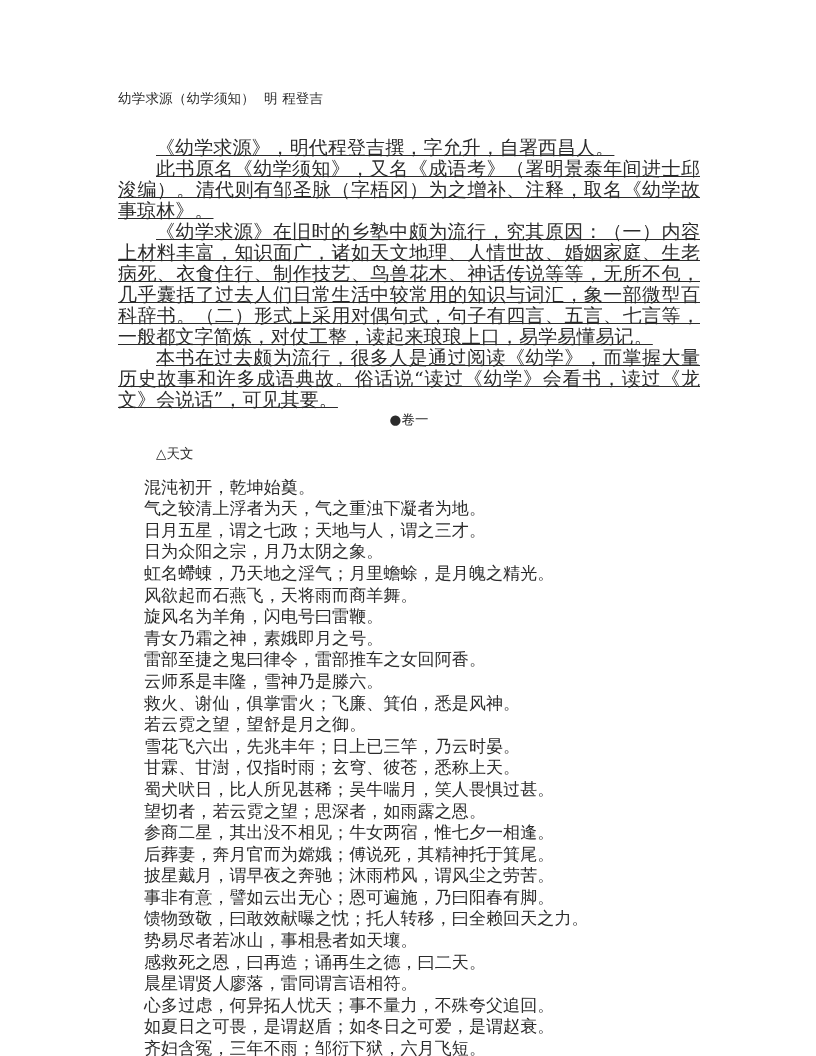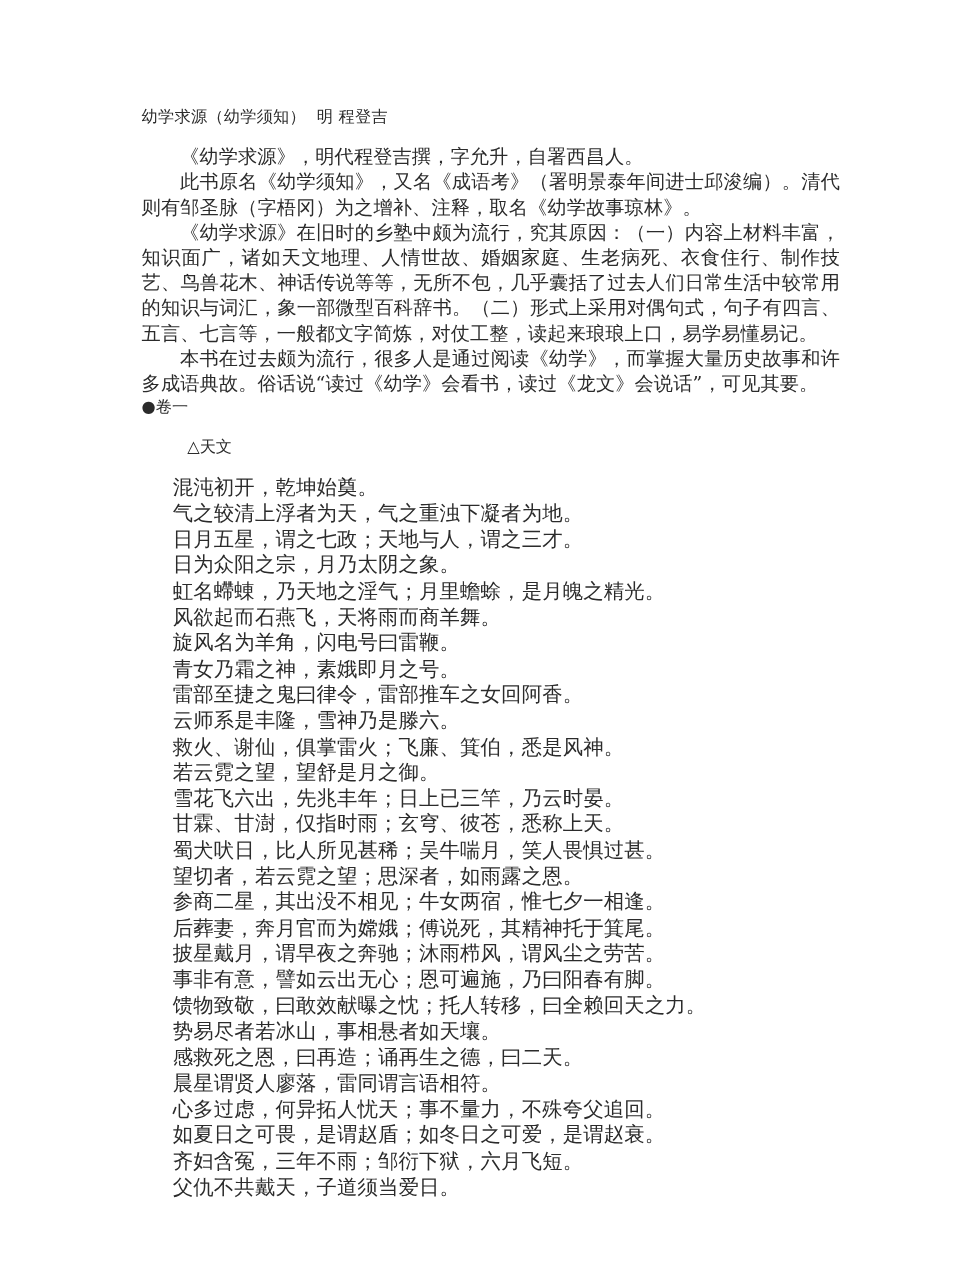--- a/index.html
+++ b/index.html
@@ -34,46 +34,48 @@
     top: 88px;
     width: 582px;
   }
 
   
   .doc-title {
     font-size: 13.5px;
     line-height: 20px;
     color: #2b2b2b;
     white-space: pre;
-    margin: 0 0 12px 0;
+    margin: 0 0 29px 0;
     letter-spacing: 0.2px;
   }
 
   
   .para {
-    font-size: 16px;
+    font-size: 19px;
     line-height: 21px;
     text-align: justify;
     text-justify: inter-character;
     text-indent: 2em;
     margin: 0;
     letter-spacing: 0.1px;
     word-break: break-all;
+    text-decoration: underline;
   }
   .para + .para { margin-top: 0; }
   .para-gap { margin-top: 16px; }
   .para-gap-sm { margin-top: 15px; }
 
   
   .volume-marker {
     font-size: 13.5px;
     line-height: 19px;
     margin: 0;
     text-indent: 0;
     white-space: pre;
+    text-align: center;
   }
 
   
   .section-heading {
     font-size: 13.5px;
     line-height: 17.6px;
     margin: 16px;
     padding-left: 22px;
     white-space: pre;
   }

